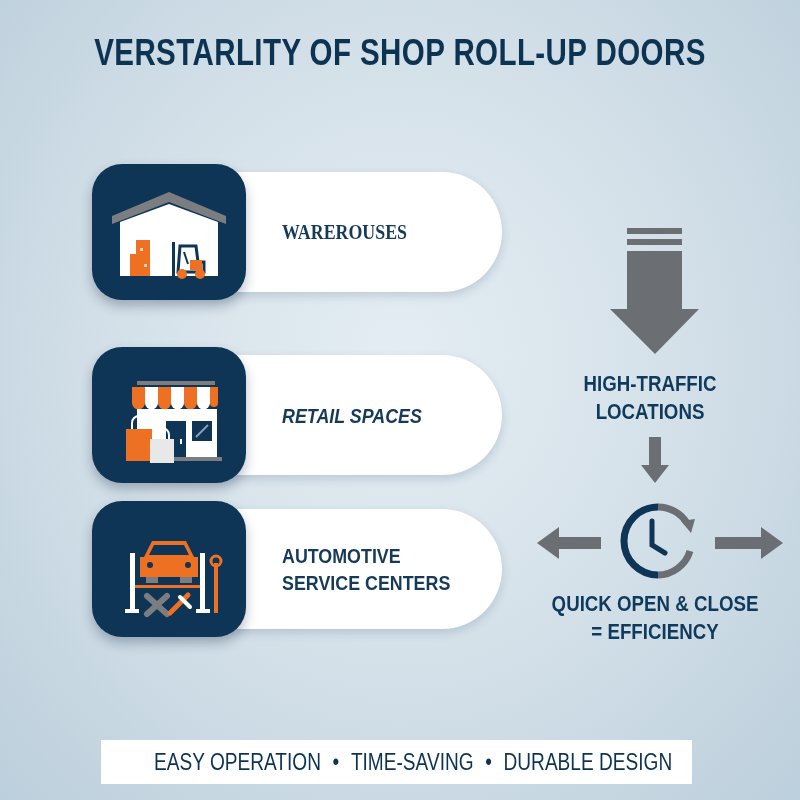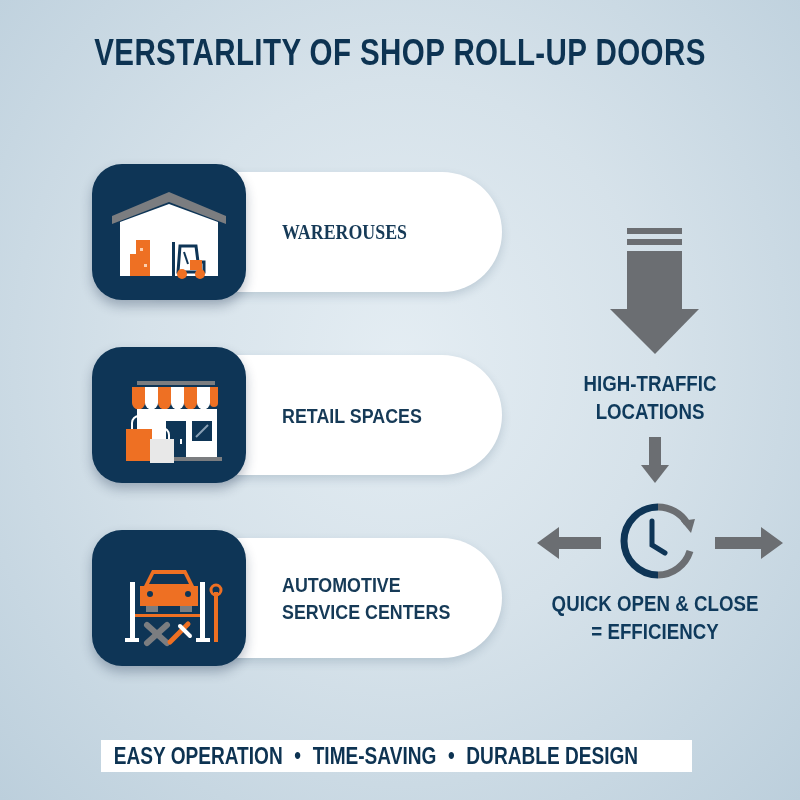--- a/index.html
+++ b/index.html
@@ -41,24 +41,24 @@
       white-space: pre-line;
     }
     .flow { position: absolute; }
     .flow-text {
       position: absolute; text-align: center;
       font-weight: 700; font-size: 22px; line-height: 28px;
       color: #0f3a5c; white-space: pre-line;
       transform: scaleX(0.85);
     }
     .footer {
-      position: absolute; left: 101px; top: 740px; width: 591px; height: 32px;
+      position: absolute; left: 101px; top: 740px; width: 591px; height: 44px;
       background: #ffffff;
-      display: flex; align-items: center; justify-content: flex-end;
-      font-weight: 700; font-size: 23px; color: #0d3352;
+      display: flex; align-items: center; justify-content: flex-start;
+      font-weight: 400; font-size: 23px; color: #0d3352;
     }
     .footer .inner { transform: scaleX(0.83); white-space: nowrap; }
     .footer .dot { margin: 0 14px; }
   </style>
 </head>
 <body>
 
 <div class="title">VERSTARLITY OF SHOP ROLL-UP DOORS</div>
 
 <div class="card" style="top:164px;font-family:Liberation Serif, serif;">
@@ -76,21 +76,21 @@
       <rect x="98" y="96" width="12" height="10" fill="#ee7023"></rect>
       <line x1="92" y1="88" x2="96" y2="100" stroke="#0e3556" stroke-width="2"></line>
       <circle cx="90" cy="110" r="5" fill="#ee7023"></circle>
       <circle cx="108" cy="110" r="5" fill="#ee7023"></circle>
       <rect x="70" y="112" width="14" height="2" fill="#0e3556"></rect>
     </svg>
   </div>
   <div class="label">WAREROUSES</div>
 </div>
 
-<div class="card" style="top:347px;">
+<div class="card" style="top:347px;font-style:italic;">
   <div class="pill"></div>
   <div class="icon-tile">
     <svg width="154" height="136" viewBox="0 0 154 136">
       <rect x="45" y="34" width="78" height="4" fill="#7b7d80"></rect>
       <g>
         <path d="M40,40 h13 v16 a6.5,6.5 0 0 1 -13,0 z" fill="#ee7023"></path>
         <path d="M53,40 h13 v16 a6.5,6.5 0 0 1 -13,0 z" fill="#ffffff"></path>
         <path d="M66,40 h13 v16 a6.5,6.5 0 0 1 -13,0 z" fill="#ee7023"></path>
         <path d="M79,40 h13 v16 a6.5,6.5 0 0 1 -13,0 z" fill="#ffffff"></path>
         <path d="M92,40 h13 v16 a6.5,6.5 0 0 1 -13,0 z" fill="#ee7023"></path>
@@ -105,21 +105,21 @@
       <rect x="40" y="110" width="90" height="4" fill="#7b7d80"></rect>
       <rect x="34" y="82" width="26" height="32" fill="#ee7023"></rect>
       <path d="M40,82 v-6 a7,7 0 0 1 14,0 v6" fill="none" stroke="#ffffff" stroke-width="2"></path>
       <rect x="58" y="92" width="24" height="24" fill="#e8e8e8"></rect>
       <path d="M63,92 v-4 a7,7 0 0 1 14,0 v4" fill="none" stroke="#ffffff" stroke-width="2"></path>
     </svg>
   </div>
   <div class="label">RETAIL SPACES</div>
 </div>
 
-<div class="card" style="top:530px;padding-left:31px;">
+<div class="card" style="top:501px;padding-left:31px;">
   <div class="pill"></div>
   <div class="icon-tile">
     <svg width="154" height="136" viewBox="0 0 154 136">
       <path d="M52,56 l8,-16 h34 l8,16 h4 v20 h-58 v-20 z" fill="#ee7023"></path>
       <path d="M62,44 h30 l5,10 h-40 z" fill="#0e3556"></path>
       <circle cx="58" cy="64" r="3" fill="#0e3556"></circle>
       <circle cx="96" cy="64" r="3" fill="#0e3556"></circle>
       <rect x="54" y="76" width="12" height="6" fill="#7b7d80"></rect>
       <rect x="88" y="76" width="12" height="6" fill="#7b7d80"></rect>
       <rect x="38" y="52" width="5" height="58" fill="#ffffff"></rect>

